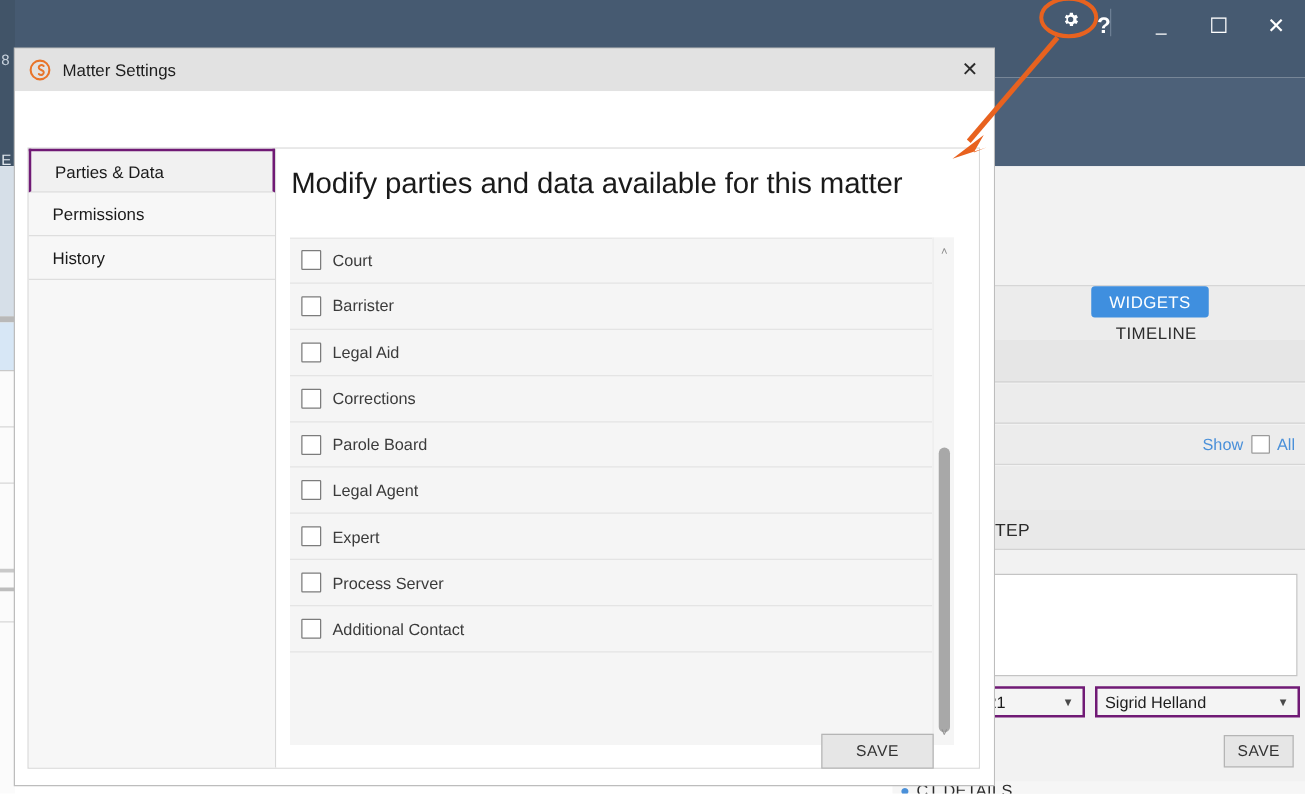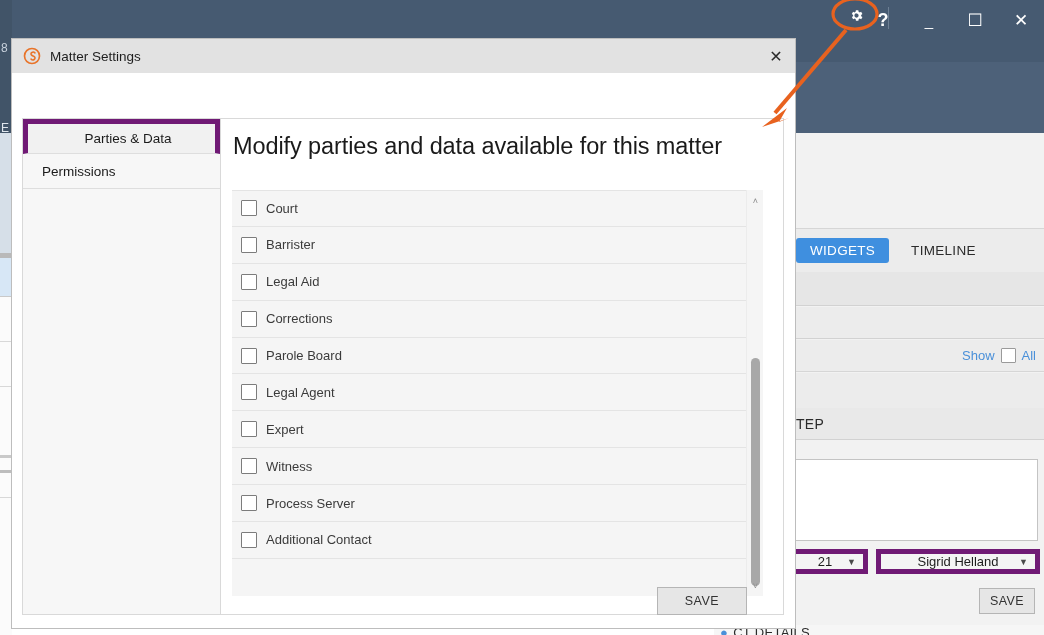--- a/index.html
+++ b/index.html
@@ -62,20 +62,21 @@
     position: absolute; left: 790px; top: 133px;
     width: 254px; height: 502px;
     background: #f2f2f2; border-left: 1px solid #cfcfcf;
   }
   .tabs-row {
     position: absolute; left: 792px; top: 228px;
     width: 252px; height: 44px;
     background: #ececec;
     display: flex; align-items: center; padding-left: 4px;
     border-top: 1px solid #d6d6d6;
+    flex-direction: column;
   }
   .tab-pill {
     background: #3f8fdf; color: #fff; font-size: 13.5px;
     padding: 5px 14px; border-radius: 3px; letter-spacing: .3px;
   }
   .tab-plain {
     color: #2c2c2c; font-size: 13.5px; padding: 5px 12px; margin-left: 10px;
     letter-spacing: .3px;
   }
   .r-block {
@@ -101,23 +102,23 @@
     background: #e9e9e9; border-bottom: 1px solid #d2d2d2;
     display: flex; align-items: center; padding-left: 4px;
     color: #2b2b2b; font-size: 14px; letter-spacing:.3px;
   }
   .note-box {
     position: absolute; left: 782px; top: 459px; width: 256px; height: 82px;
     background: #fff; border: 1px solid #c4c4c4;
   }
   .sel-row { position: absolute; left: 782px; top: 549px; display: flex; gap: 8px; }
   .sel {
-    height: 25px; background: #f4f4f4; border: 5px solid #701a75;
+    height: 25px; background: #f4f4f4; border: 2px solid #701a75;
     display: flex; align-items: center; padding: 0 6px;
-    font-size: 13px; color: #1d1d1d; position: relative; justify-content: center;
+    font-size: 13px; color: #1d1d1d; position: relative;
   }
   .sel .cap { position: absolute; right: 7px; color:#4a4a4a; font-size:9px; }
   .sel.a { width: 86px; }
   .sel.b { width: 164px; }
   .rsave {
     position: absolute; left: 979px; top: 588px;
     width: 56px; height: 26px; background: #e6e6e6; border: 1px solid #b5b5b5;
     display: flex; align-items: center; justify-content: center;
     font-size: 12.5px; color: #333; letter-spacing: .4px;
   }
@@ -319,20 +320,23 @@
 
       <div class="panes">
 
         <div class="nav">
           <div class="nav-item sel">
             <span>Parties &amp; Data</span>
           </div>
           <div class="nav-item">
             <span>Permissions</span>
           </div>
+          <div class="nav-item">
+            <span>History</span>
+          </div>
         </div>
 
         <div class="content">
           <div class="head-wrap">
             <h1 class="head">Modify parties and data available for this matter</h1>
           </div>
 
           <div class="listbox">
             <div class="rows">
               <div class="row">
@@ -355,24 +359,20 @@
                 <span class="chk"></span>
                 <span>Parole Board</span>
               </div>
               <div class="row">
                 <span class="chk"></span>
                 <span>Legal Agent</span>
               </div>
               <div class="row">
                 <span class="chk"></span>
                 <span>Expert</span>
-              </div>
-              <div class="row">
-                <span class="chk"></span>
-                <span>Witness</span>
               </div>
               <div class="row">
                 <span class="chk"></span>
                 <span>Process Server</span>
               </div>
               <div class="row">
                 <span class="chk"></span>
                 <span>Additional Contact</span>
               </div>
             </div>

